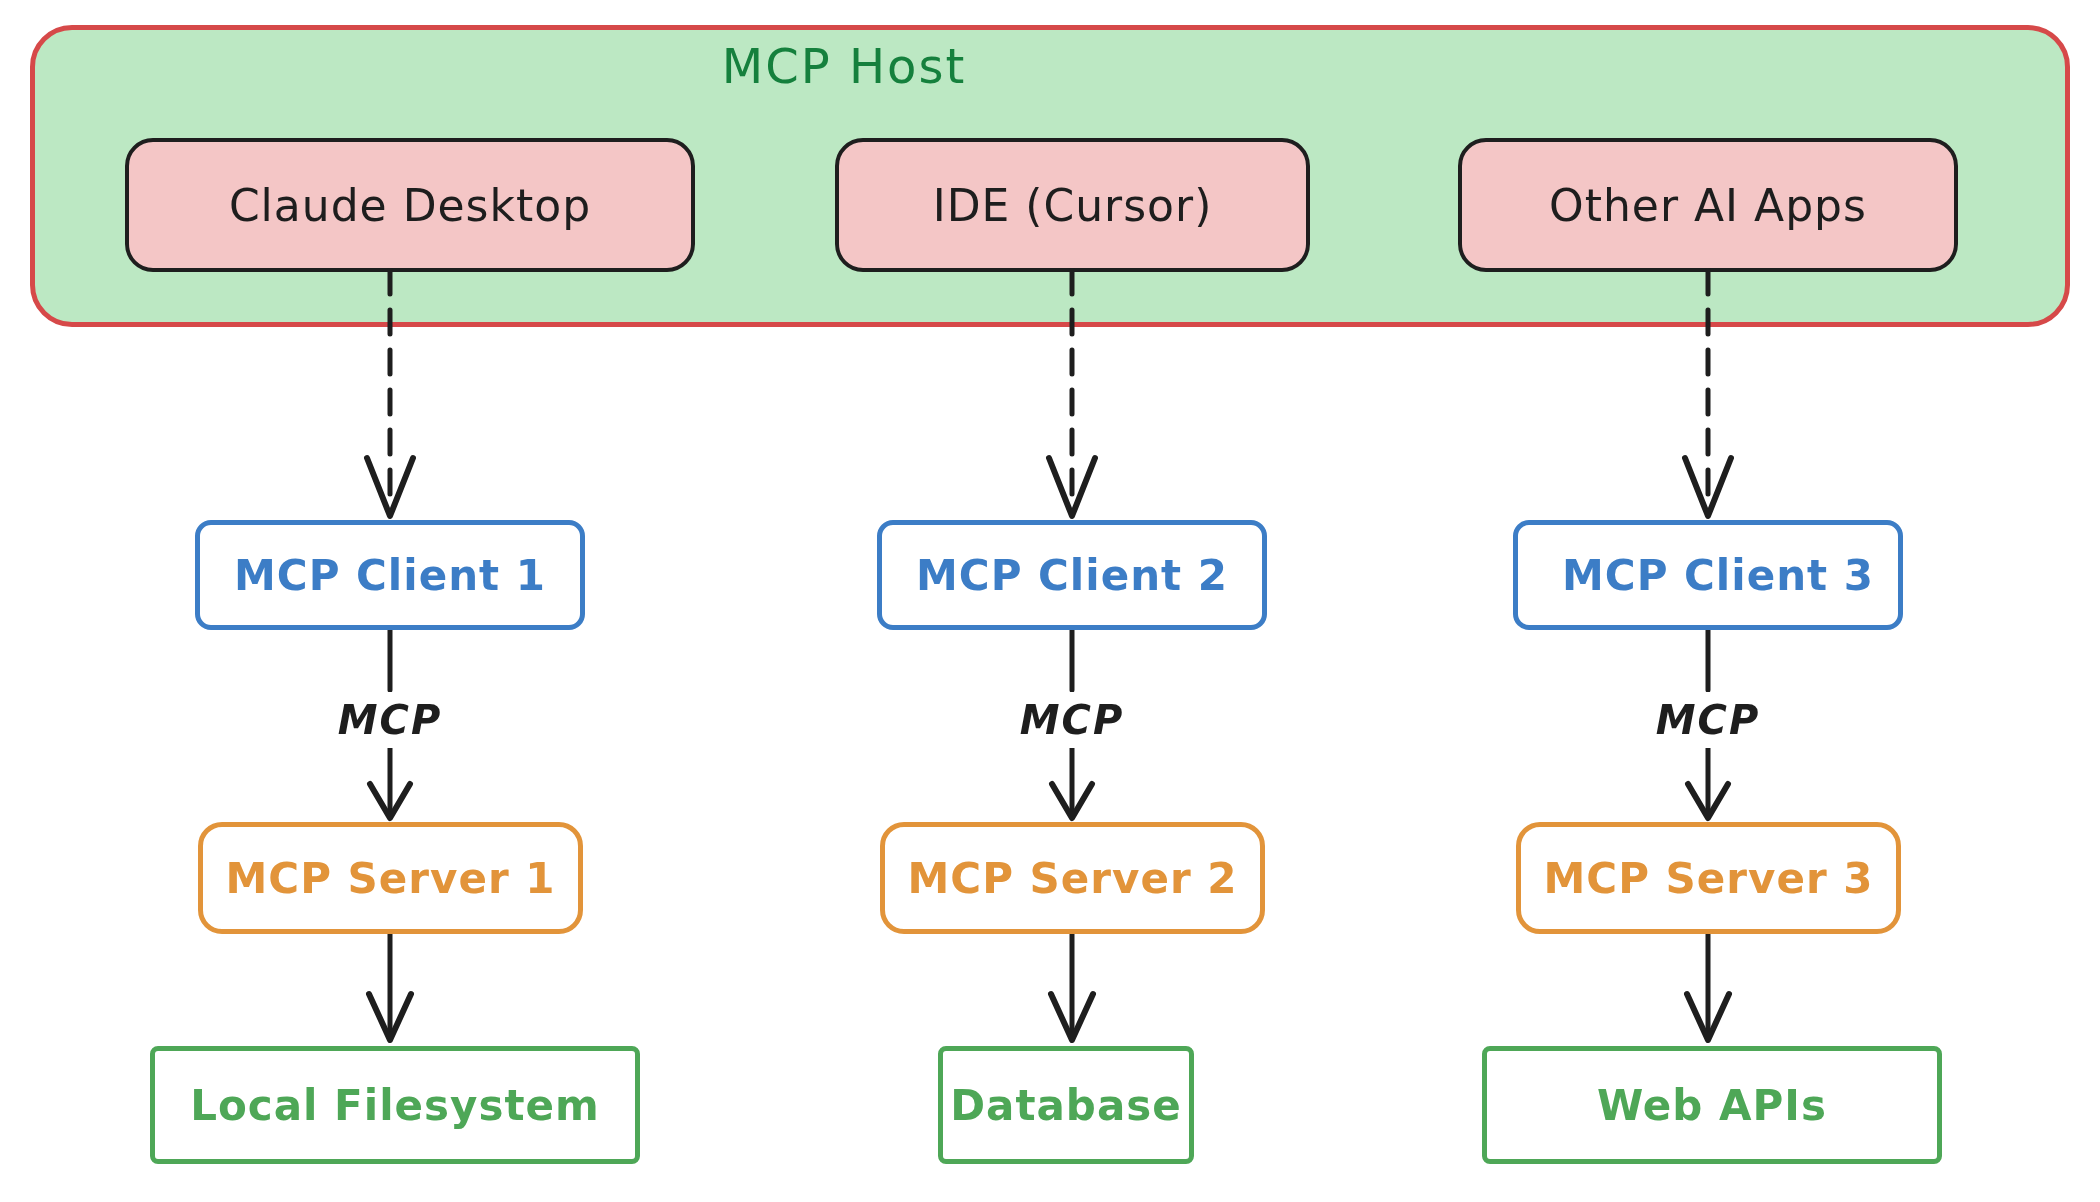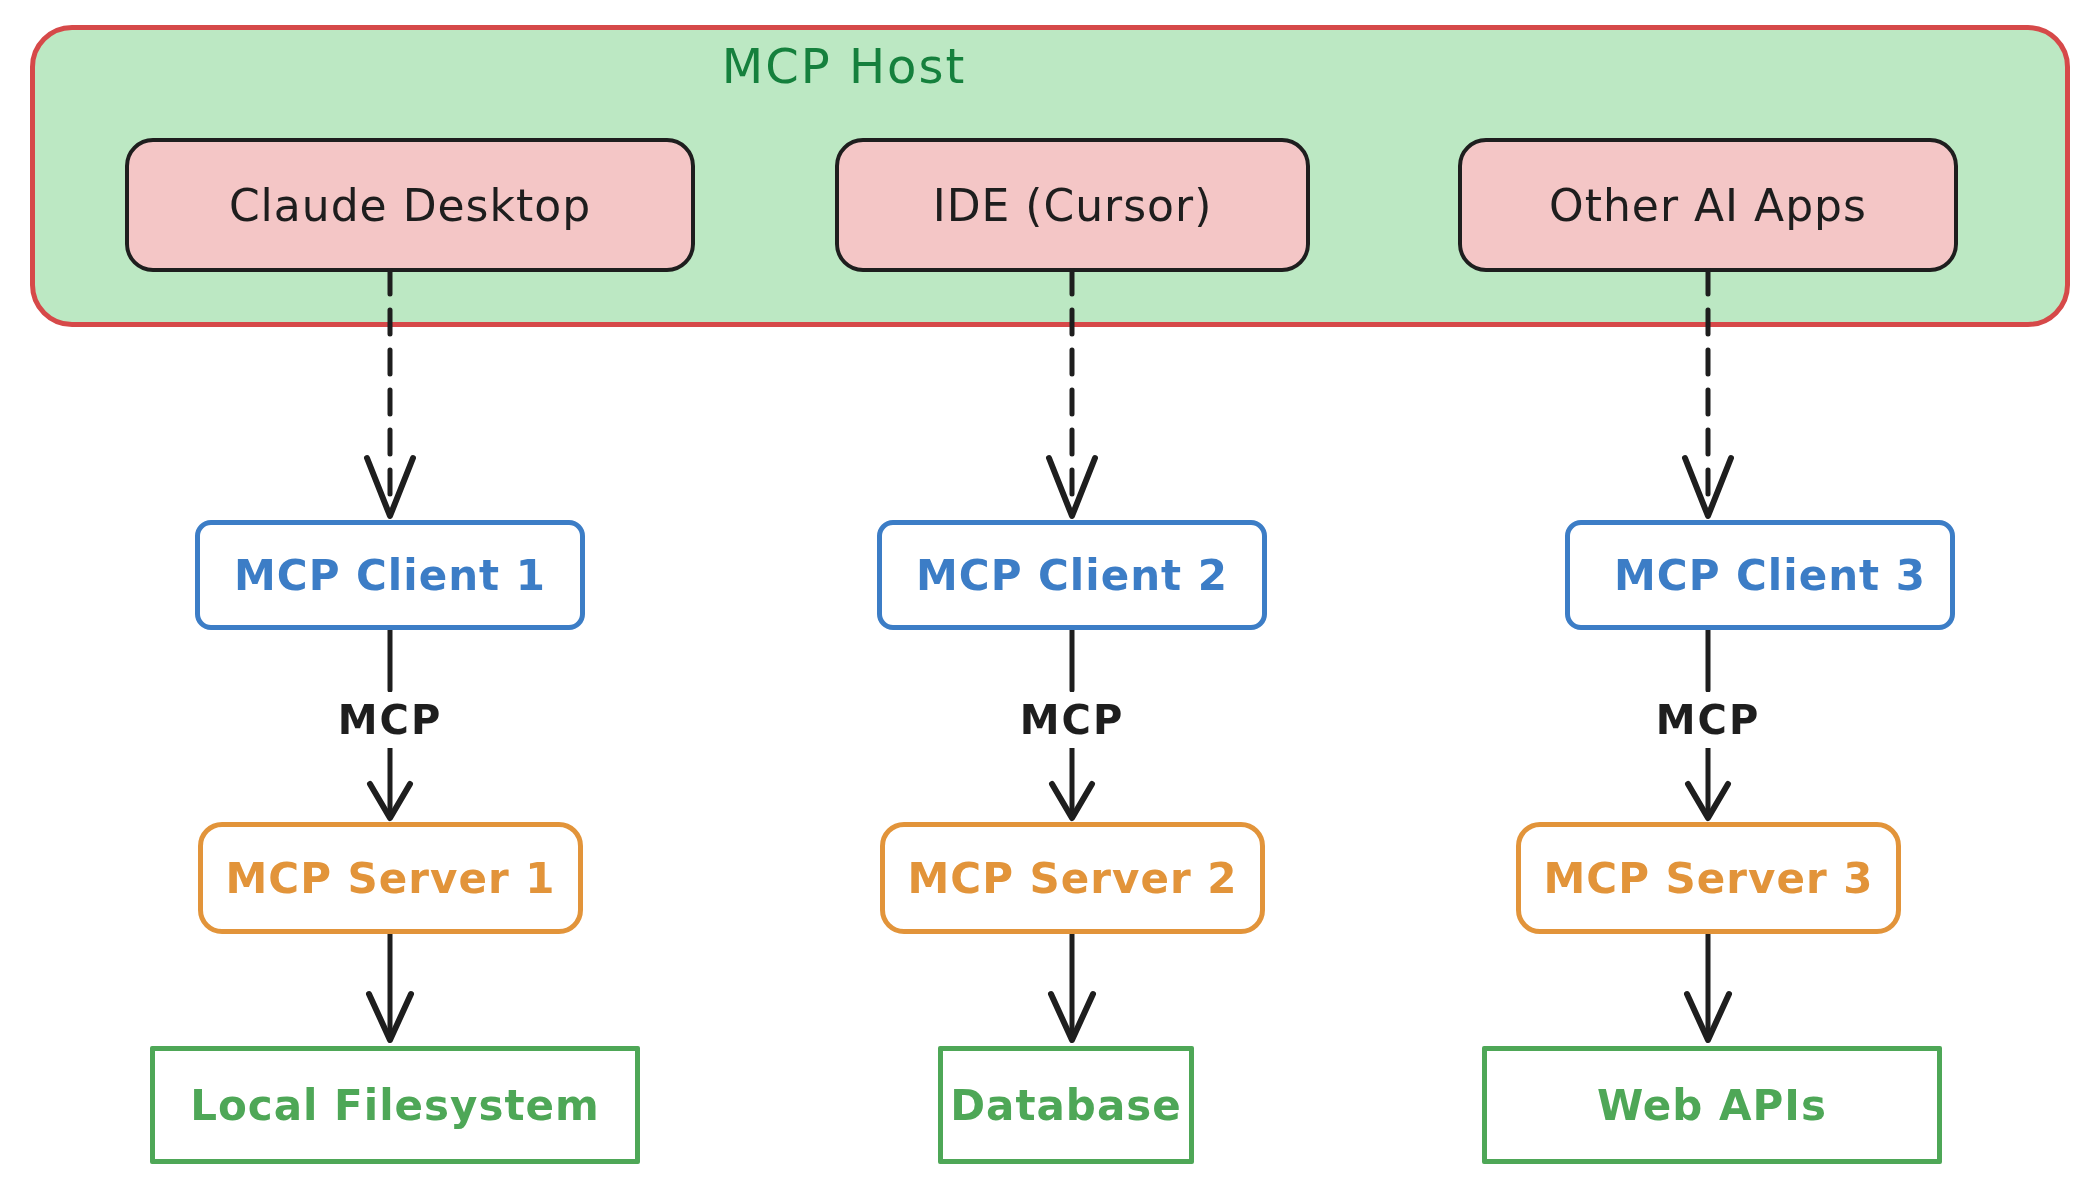--- a/index.html
+++ b/index.html
@@ -58,50 +58,50 @@
   
   .client{
     top:520px;height:110px;width:390px;
     background:#ffffff;
     border:5px solid var(--client);
     border-radius:16px;
     font-size:42px;font-weight:600;color:var(--client);
   }
   #client1{left:195px;}
   #client2{left:877px;}
-  #client3{left:1565px;padding-left:20px;}
+  #client3{left:1513px;padding-left:20px;}
   
   .server{
     top:822px;height:112px;width:385px;
     background:#ffffff;
     border:5px solid var(--server);
     border-radius:24px;
     font-size:42px;font-weight:600;color:var(--server);
   }
   #server1{left:198px;}
   #server2{left:880px;}
   #server3{left:1516px;}
   
   .resource{
     top:1046px;height:118px;
     background:#ffffff;
     border:5px solid var(--resource);
-    border-radius:2px;
+    border-radius:8px;
     font-size:42px;font-weight:600;color:var(--resource);
   }
   #resource1{left:150px;width:490px;}
   #resource2{left:938px;width:256px;text-align:right;}
   #resource3{left:1482px;width:460px;}
   
   .arrow-svg{position:absolute;display:block;}
   .dashed-arrow{top:268px;}
   #darrow1{left:358px;} #darrow2{left:1040px;} #darrow3{left:1676px;}
   .mcp-link{
     position:absolute;top:630px;width:130px;height:192px;
-    display:flex;flex-direction:column;align-items:center;justify-content:space-between;
+    display:flex;flex-direction:column;align-items:center;justify-content:space-between;font-style:italic;
   }
   #mcplink1{left:325px;} #mcplink2{left:1007px;} #mcplink3{left:1643px;}
   .mcp-label{
     font-size:40px;font-weight:600;color:#1e1e1e;letter-spacing:2px;
     line-height:1;
   }
   .sr-arrow{top:934px;}
   #sarrow1{left:358px;} #sarrow2{left:1040px;} #sarrow3{left:1676px;}
 </style>
 </head>

